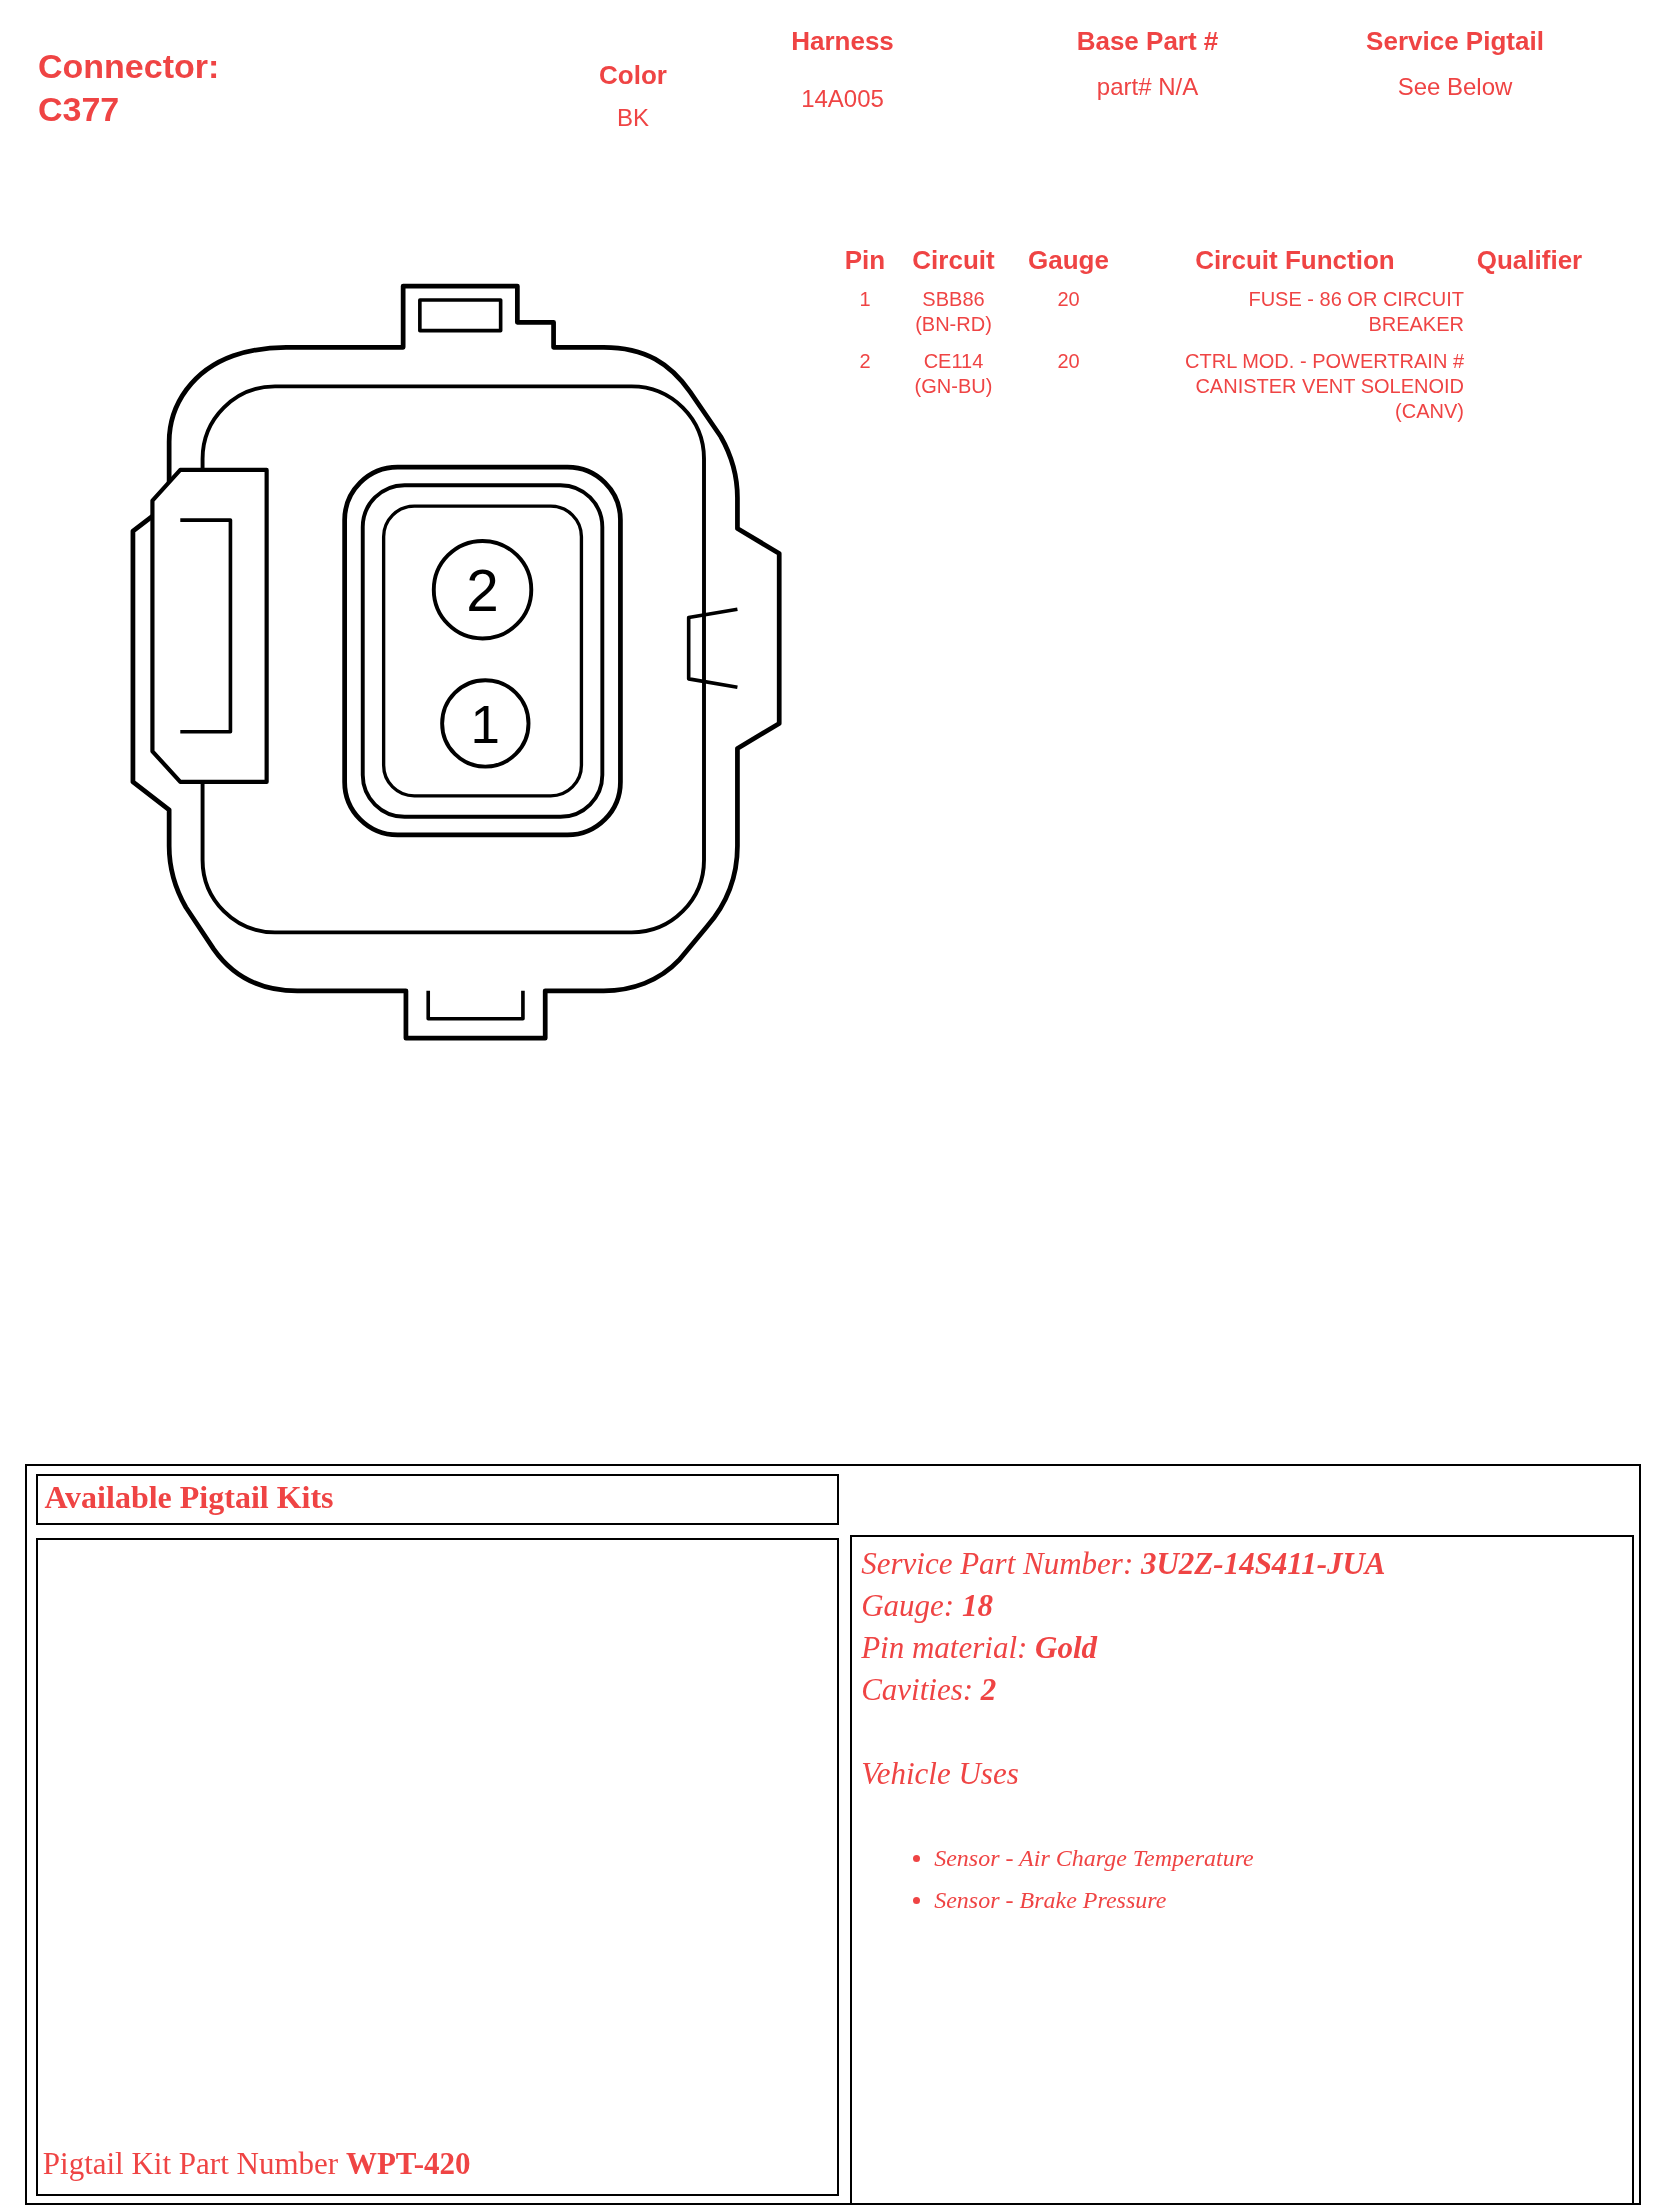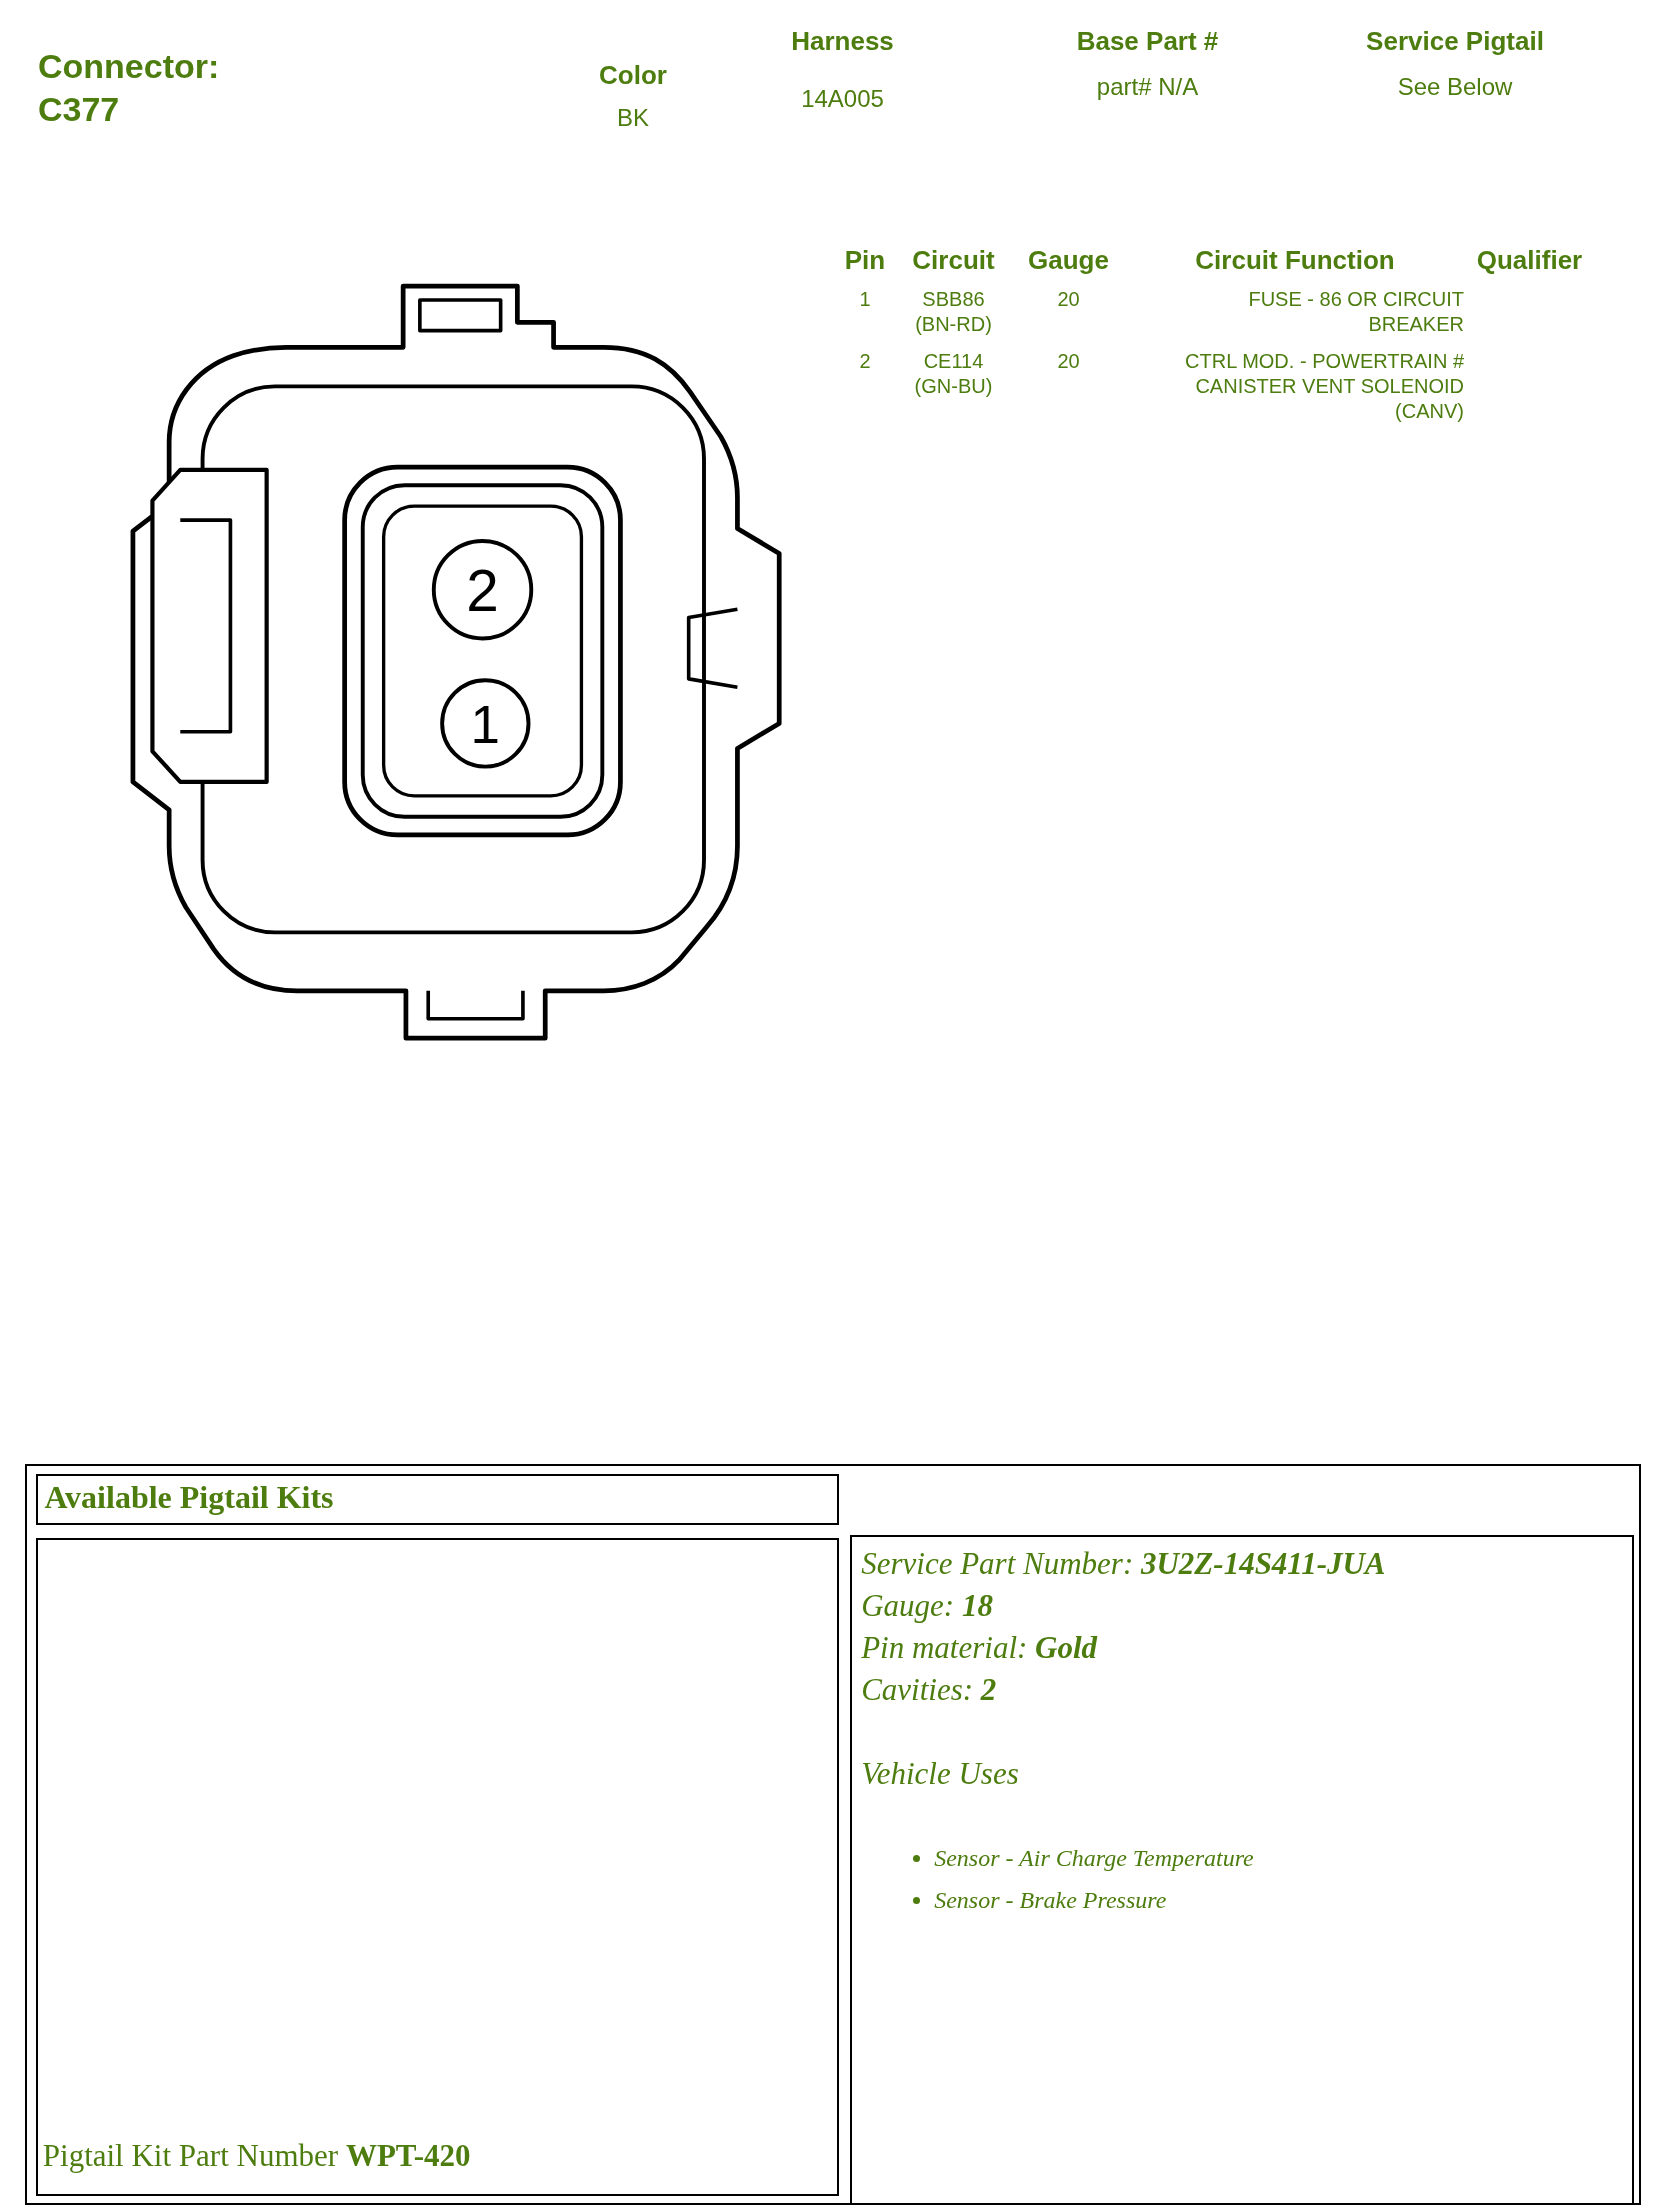--- a/index.html
+++ b/index.html
@@ -1,17 +1,17 @@
 <!DOCTYPE html>
 <html style="font-size:12.3px"><head>
 <meta charset="utf-8">
 <style>
   html,body{margin:0;padding:0;background:#fff;}
   #page{position:relative;width:1664px;height:2205px;background:#fff;overflow:hidden;
-        font-family:"Liberation Sans",sans-serif;color:#4d7c0f;}
+        font-family:"Liberation Sans",sans-serif;color:#ef4444;}
   .abs{position:absolute;}
   .bold{font-weight:bold;}
   
   .conn-id{font-size:34px;font-weight:bold;line-height:43px;}
   .col-label{font-size:26px;font-weight:bold;text-align:center;}
   .col-value{font-size:24px;text-align:center;line-height:37px;}
   
   .pin-table{position:absolute;left:834px;top:245px;width:769px;}
   .pin-grid{display:grid;grid-template-columns:62px 115px 115px 338px 131px;}
   .pin-grid .h{font-size:26px;font-weight:bold;text-align:center;padding-bottom:10.8px;}
@@ -23,21 +23,21 @@
   
   .diagram{position:absolute;left:54px;top:261px;}
   .diagram svg{display:block;}
   .diagram path,.diagram rect,.diagram circle{stroke:#000;stroke-linejoin:round;}
   .outer-box{position:absolute;left:25px;top:1464px;width:1612px;height:737px;border:2.3px solid #000;}
   .kits-header{position:absolute;left:9.2px;top:7.7px;width:803px;height:51px;border:2.3px solid #000;
                font-size:32px;font-weight:bold;padding:3.1px 6.2px;box-sizing:border-box;
                font-family:"Liberation Serif",serif;}
   .kits-body{position:absolute;left:9.2px;top:72px;width:803px;height:658px;border:2.3px solid #000;
              box-sizing:border-box;}
-  .kit-part-line{position:absolute;left:4.6px;bottom:20px;font-size:31px;font-family:"Liberation Serif",serif;}
+  .kit-part-line{position:absolute;left:4.6px;bottom:12px;font-size:31px;font-family:"Liberation Serif",serif;}
   .service-box{position:absolute;left:823px;top:69px;width:784px;height:821px;border:2.3px solid #000;
                box-sizing:border-box;font-family:"Liberation Serif",serif;font-size:31px;
                padding:6.2px 9.2px;font-style:italic;}
   .service-box p{margin:0;min-height:42px;line-height:42px;}
   .service-box ul{margin:0;padding-left:73px;}
   .service-box li{line-height:42px;font-size:24px;}
 </style>
 </head>
 <body>
 

